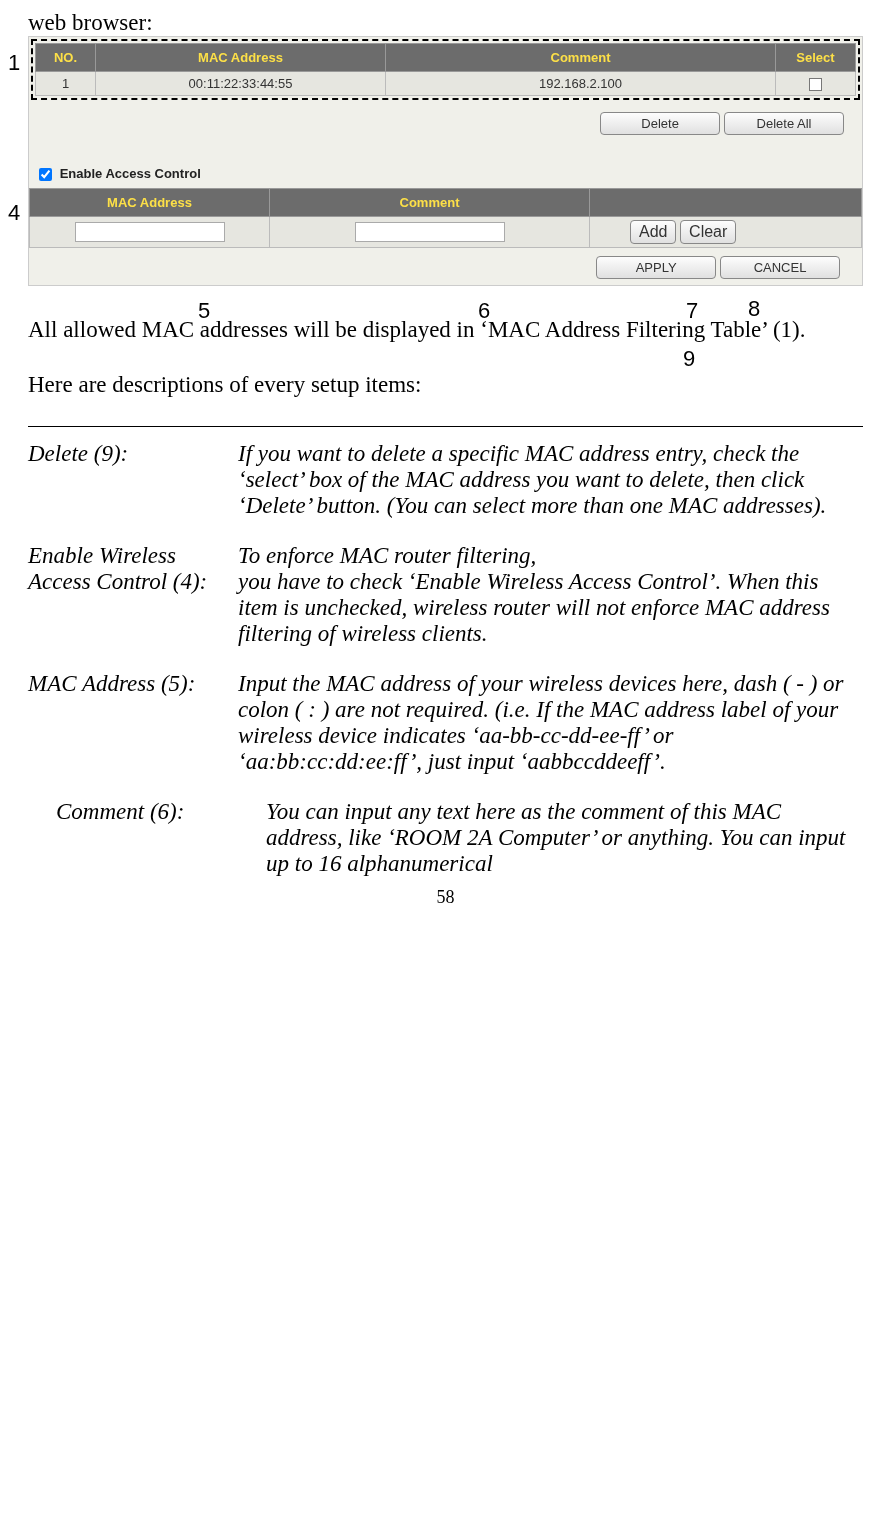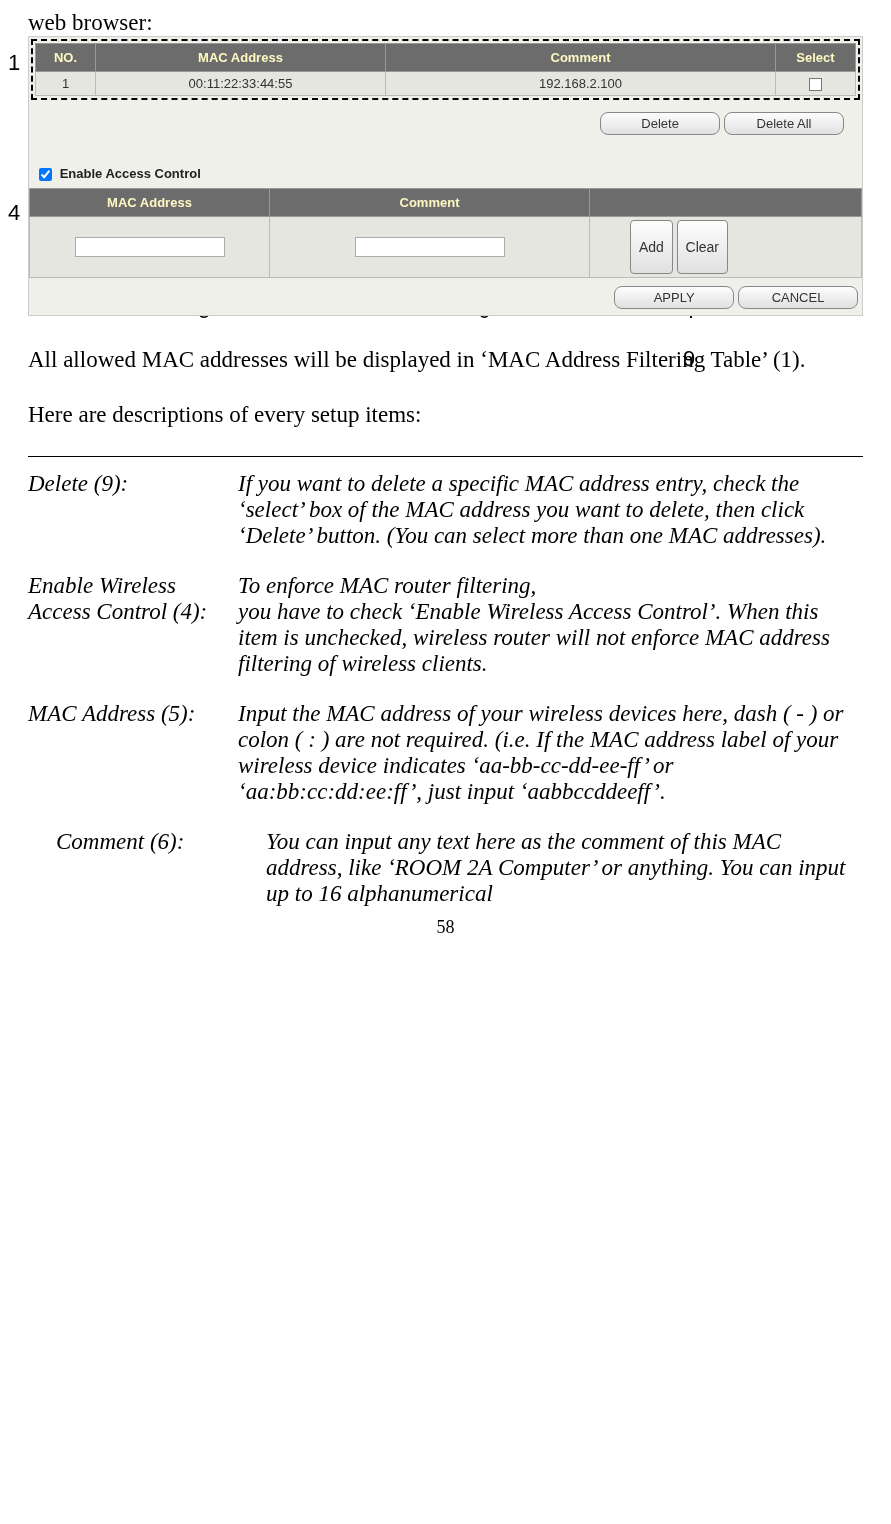--- a/index.html
+++ b/index.html
@@ -28,21 +28,21 @@
     margin: 2px;
   }
 
   table.grid {
     border-collapse: collapse;
     width: 100%;
     font-size: 13px;
   }
   table.grid th {
     background: #6c6c6c;
-    color: #fef9c3;
+    color: #fde047;
     font-weight: bold;
     padding: 6px 12px;
     border: 1px solid #999;
     text-align: center;
   }
   table.grid td {
     background: #e6e6e0;
     border: 1px solid #bbb;
     padding: 4px 4px;
     text-align: center;
@@ -59,42 +59,42 @@
     padding: 3px 14px;
     border: 1px solid #888;
     border-radius: 4px;
     background: linear-gradient(#fdfdfd,#e0e0e0);
     font-size: 13px;
     color: #333;
     text-align: center;
     cursor: pointer;
     font-family: Arial, Helvetica, sans-serif;
   }
-  .btn.small { min-width: 0; padding: 18px 8px; font-size:14px; }
-  .btn.wide  { min-width: 120px; border-radius: 8px; }
+  .btn.small { min-width: 0; padding: 2px 8px; font-size:16px; }
+  .btn.wide  { min-width: 120px; }
 
   .enable-row {
     padding: 6px 6px 4px;
     font-weight: bold;
     font-size: 13px;
     color: #222;
   }
   .enable-row input { vertical-align: middle; margin-right:4px;}
 
   table.input-grid td.input-cell { background:#e6e6e0; padding:3px; }
   .txt {
     width: 150px;
     height: 20px;
     border: 1px solid #aaa;
     background:#fff;
     font-size:12px;
     padding:0 3px;
   }
 
-  .lower-btn-row { text-align:right; padding: 8px 4px 6px; }
+  .lower-btn-row { text-align:right; padding: 8px 22px 6px; }
 
   
   .panel-wrap { position: relative; margin-bottom: 30px;}
   .callout {
     position: absolute;
     font-family: Arial, Helvetica, sans-serif;
     font-size: 22px;
     font-weight: normal;
     color: #000;
   }

